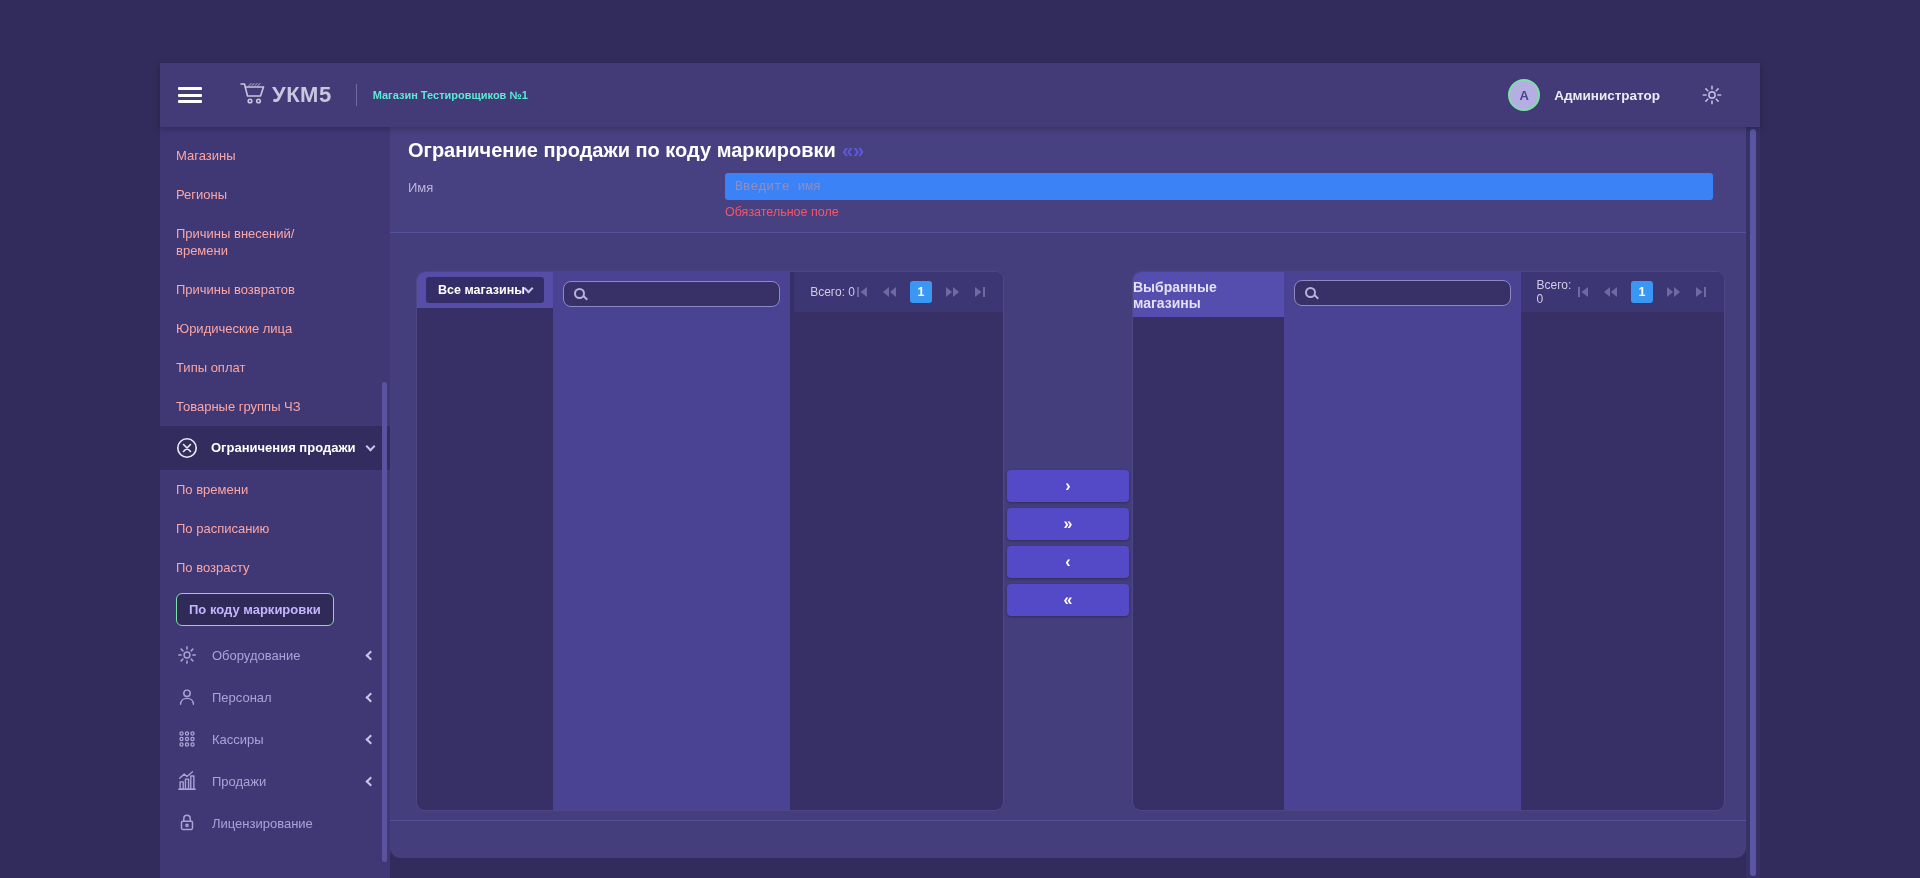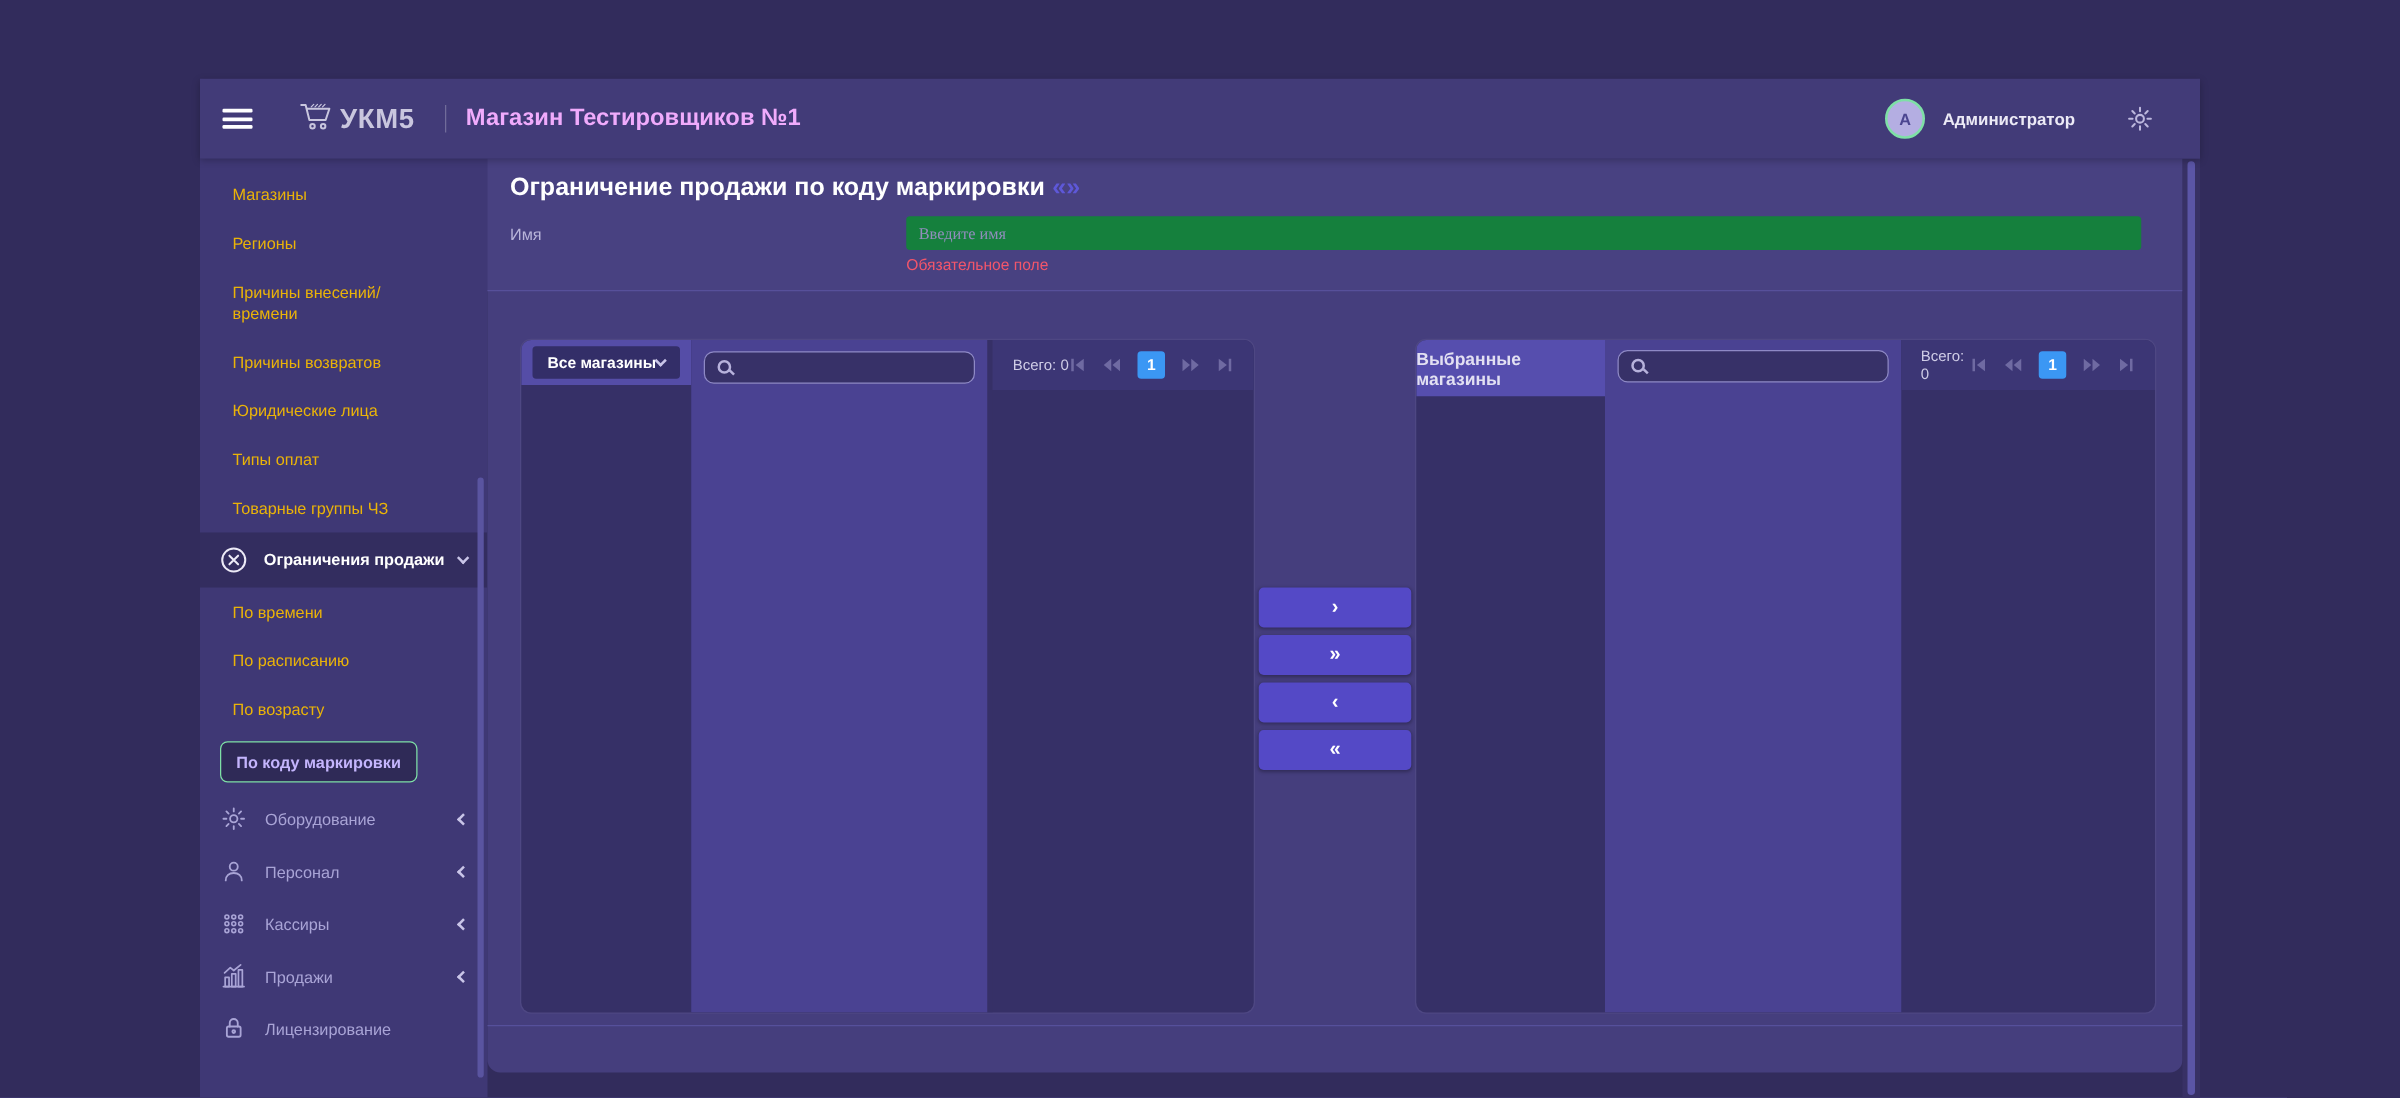--- a/index.html
+++ b/index.html
@@ -15,36 +15,36 @@
   .header {
     position:absolute; left:0; top:0; width:1600px; height:64px;
     background:#423b78; display:flex; align-items:center;
     padding:0 36px 0 18px; box-shadow:0 2px 6px rgba(0,0,0,.25); z-index:5;
   }
   .burger { width:24px; height:16px; display:flex; flex-direction:column; justify-content:space-between; cursor:pointer; }
   .burger span { display:block; height:3px; background:#fff; border-radius:1px; }
   .logo { display:flex; align-items:center; gap:4px; margin-left:38px; }
   .logo-text { font-size:22px; font-weight:700; color:#c9c6de; letter-spacing:.5px; }
   .hdr-divider { width:1px; height:22px; background:rgba(255,255,255,.25); margin:0 16px 0 24px; }
-  .store-name { font-size:19px; font-weight:700; color:#f0abfc; }
+  .store-name { font-size:11px; font-weight:700; color:#5eead4; }
   .hdr-right { margin-left:auto; display:flex; align-items:center; gap:14px; }
   .avatar {
     width:32px; height:32px; border-radius:50%; background:#b4aee2;
     border:2px solid #7ee0a6; display:flex; align-items:center; justify-content:center;
     color:#4b4590; font-size:13px; font-weight:700;
   }
   .user-name { font-size:13.5px; font-weight:700; color:#eceaf6; margin-right:26px; }
   .gear-btn { width:24px; height:24px; cursor:pointer; display:flex; align-items:center; justify-content:center; }
 
   
   .sidebar {
     position:absolute; left:0; top:64px; width:230px; height:751px;
     background:#3f3875; overflow:hidden; font-size:13px;
   }
-  .sb-item { padding:11px 14px 11px 26px; color:#eab308; cursor:pointer; line-height:17px; }
+  .sb-item { padding:11px 14px 11px 16px; color:#fca5a5; cursor:pointer; line-height:17px; }
   .sb-item:first-child { padding-top:20px; }
   .sb-section {
     display:flex; align-items:center; gap:11px; background:#332d5f;
     padding:9px 16px 9px 14px; color:#fff; font-weight:700; cursor:pointer; line-height:16px;
   }
   .sb-section .icon-wrap { flex:0 0 26px; display:flex; }
   .sb-section .lbl { flex:1; }
   .sb-active-pill {
     margin:6px 14px 8px 16px; border:1.5px solid #7ee0a6; background:#2f2a57;
     border-radius:6px; padding:8px 12px; color:#c4b5fd; font-weight:700; width:fit-content; cursor:pointer;
@@ -60,22 +60,22 @@
   
   .main { position:absolute; left:230px; top:64px; width:1356px; height:751px; }
   .main-card { position:absolute; left:0; top:0; width:1356px; height:731px; background:#453e7d; border-radius:0 0 10px 10px; }
   .form-section { height:106px; background:#484181; border-bottom:1px solid #57509a; padding:12px 18px 0 18px; border-radius:0; }
   .page-title { font-size:20px; font-weight:700; color:#fff; margin-bottom:11px; }
   .title-suffix { color:#5e58d8; font-weight:700; margin-left:6px; }
   .form-row { display:flex; align-items:flex-start; }
   .form-label { width:317px; padding-top:7px; color:#b9b5da; font-size:13px; }
   .input-wrap { flex:1; margin-right:15px; }
   .text-input {
-    width:100%; height:27px; background:#15803d; border:none; border-radius:3px;
-    color:#fff; font-size:13px; padding:0 10px; outline:none; font-family:Liberation Serif, serif;
+    width:100%; height:27px; background:#3b82f6; border:none; border-radius:3px;
+    color:#fff; font-size:13px; padding:0 10px; outline:none; font-family:Liberation Mono, monospace;
   }
   .text-input::placeholder { color:#928dbd; }
   .error-text { color:#f2566b; font-size:12.5px; margin-top:5px; }
 
   .content-section { display:flex; padding:39px 22px 0 27px; }
   .panel { height:538px; display:flex; flex-direction:row; border-radius:8px; overflow:hidden; background:#363067; box-shadow:0 0 0 1px rgba(255,255,255,.05); }
   .panel-left { width:586px; }
   .panel-right { width:591px; }
   .transfer-col { width:130px; display:flex; flex-direction:column; align-items:center; padding-top:198px; gap:6px; }
   .transfer-btn {

